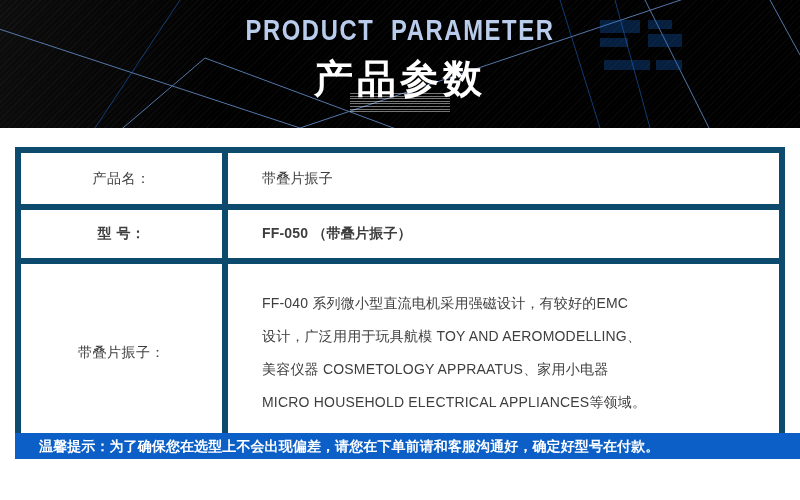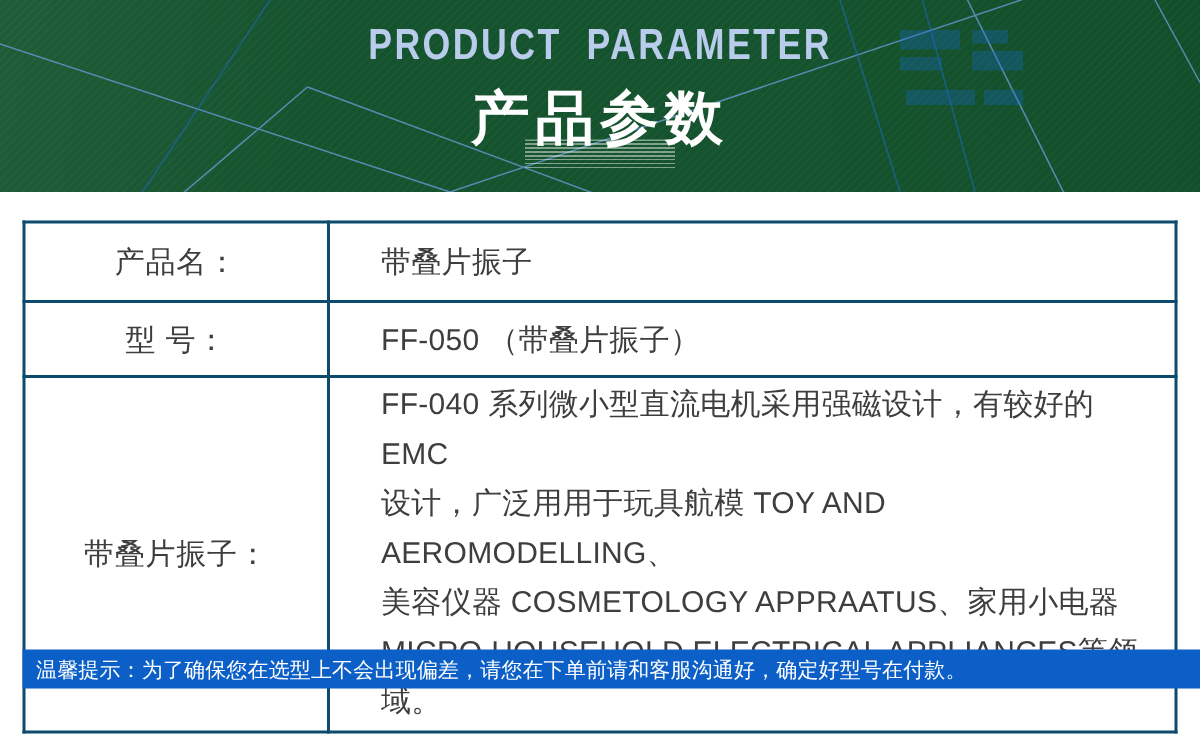--- a/index.html
+++ b/index.html
@@ -21,21 +21,21 @@
     background: #ffffff;
   }
 
   
   .banner {
     position: absolute;
     left: 0;
     top: 0;
     width: 800px;
     height: 128px;
-    background: #14532d;
+    background: #000000;
     overflow: hidden;
   }
   .banner-tex {
     position: absolute;
     inset: 0;
     background:
       repeating-linear-gradient(135deg,
         rgba(255,255,255,0.035) 0px,
         rgba(255,255,255,0.035) 1px,
         rgba(0,0,0,0) 1px,
@@ -104,61 +104,61 @@
   
   .spec-table {
     position: absolute;
     left: 15px;
     top: 147px;
     width: 770px;
     border-collapse: collapse;
     table-layout: fixed;
   }
   .spec-table td {
-    border: 2px solid #0c4a6e;
+    border: 6px solid #0c4a6e;
     padding: 0;
     color: #3e3e3e;
-    font-size: 20px;
+    font-size: 14px;
     vertical-align: middle;
   }
   td.label-cell {
     width: 201px;
     text-align: center;
     white-space: pre;
     letter-spacing: 0.5px;
   }
   td.value-cell {
     padding-left: 34px;
     padding-right: 14px;
     letter-spacing: 0.2px;
   }
   tr.row-name td { height: 51px; }
-  tr.row-model td { height: 48px; }
+  tr.row-model td { height: 48px; font-weight: bold; }
   tr.row-use td   { height: 174px; }
 
   td.value-cell.desc {
     padding-top: 2px;
     padding-bottom: 2px;
     line-height: 33px;
     white-space: pre-line;
   }
 
   
   .notice {
     position: absolute;
     left: 15px;
     top: 433px;
     width: 785px;
     height: 26px;
     background: #0b5fc6;
     color: #ffffff;
     font-size: 14px;
-    font-weight: normal;
+    font-weight: bold;
     line-height: 26px;
-    padding-left: 9px;
+    padding-left: 24px;
     box-sizing: border-box;
     white-space: nowrap;
     letter-spacing: 0.1px;
   }
 </style>
 </head>
 <body>
 
 <div class="page">
 

